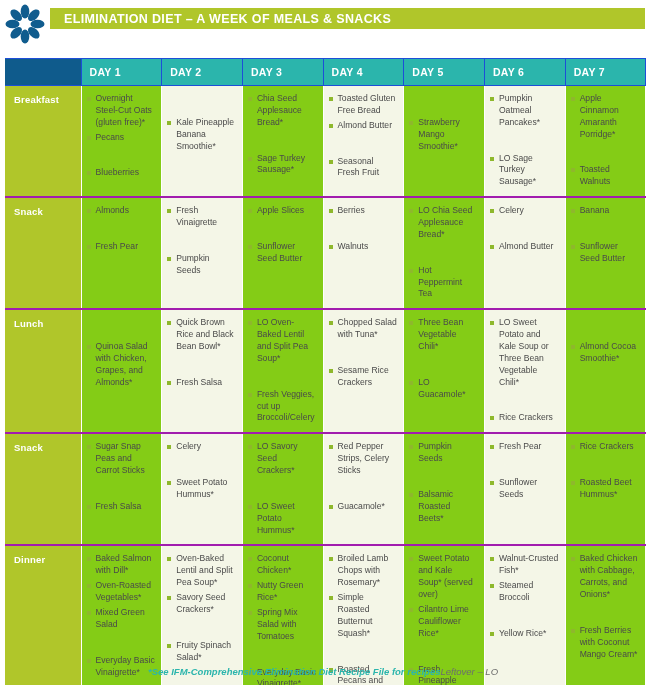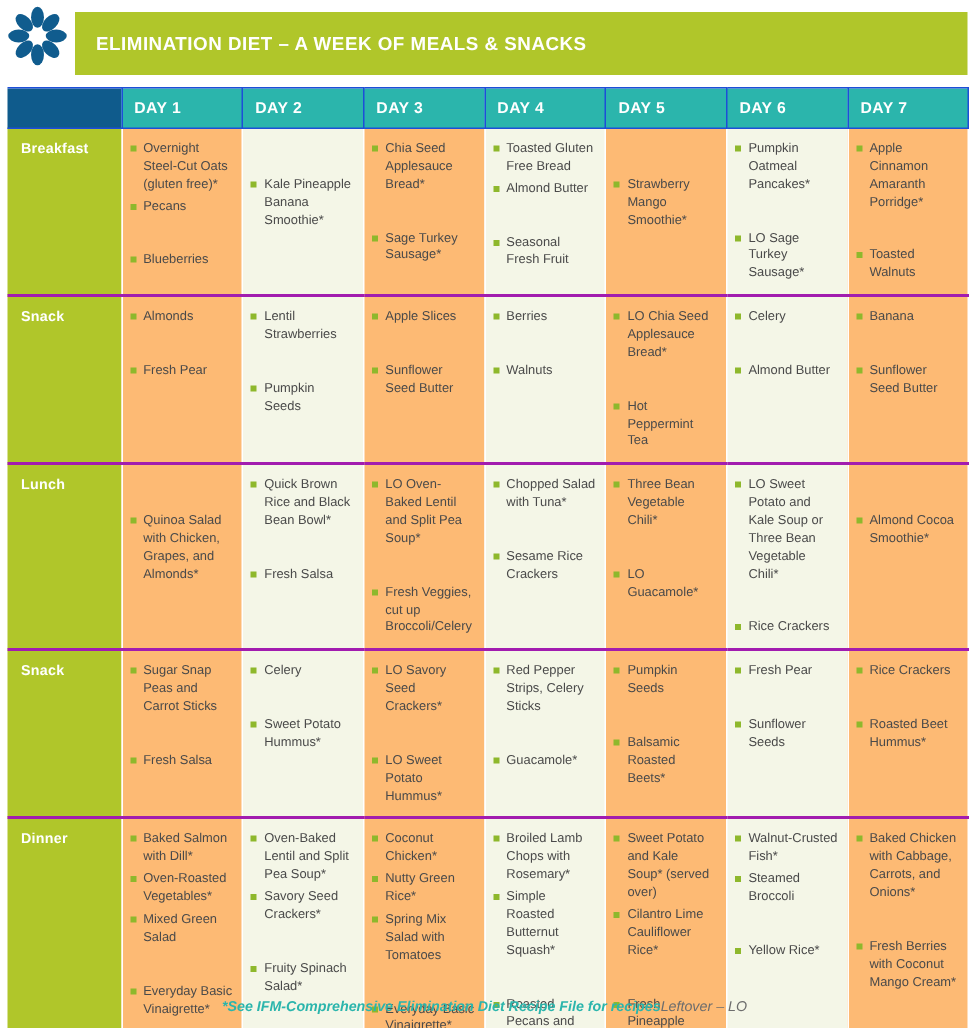--- a/index.html
+++ b/index.html
@@ -26,21 +26,21 @@
     left: 5px;
     top: 4px;
     width: 40px;
     height: 40px;
   }
   .title-bar {
     position: absolute;
     left: 50px;
     top: 8px;
     right: 5px;
-    height: 42px;
+    height: 21px;
     background: #b0c62a;
     display: flex;
     align-items: center;
   }
   .title-text {
     color: #ffffff;
     font-size: 12.5px;
     font-weight: bold;
     letter-spacing: 0.35px;
     padding-left: 14px;
@@ -94,21 +94,21 @@
     letter-spacing: 0.2px;
   }
   td.cell {
     vertical-align: top;
     padding: 7px 6px 8px 5px;
     border: 1px solid #ffffff;
     font-size: 8.6px;
     color: #4a4a4a;
     line-height: 1.38;
   }
-  td.cell.odd  { background: #fdba74; }
+  td.cell.odd  { background: #84cc16; }
   td.cell.even { background: #f4f6e7; }
   tr.meal-row td { border-bottom: 2px solid #a21caf; }
 
   ul.items {
     list-style: none;
     margin: 0;
     padding: 0;
   }
   ul.items li {
     position: relative;
@@ -246,21 +246,21 @@
         <tr class="meal-row">
           <td class="row-label">Snack</td>
           <td class="cell odd">
             <ul class="items">
               <li>Almonds</li>
               <li>Fresh Pear</li>
             </ul>
           </td>
           <td class="cell even">
             <ul class="items">
-              <li>Lentil Strawberries</li>
+              <li>Fresh Vinaigrette</li>
               <li>Pumpkin Seeds</li>
             </ul>
           </td>
           <td class="cell odd">
             <ul class="items">
               <li>Apple Slices</li>
               <li>Sunflower Seed Butter</li>
             </ul>
           </td>
           <td class="cell even">

